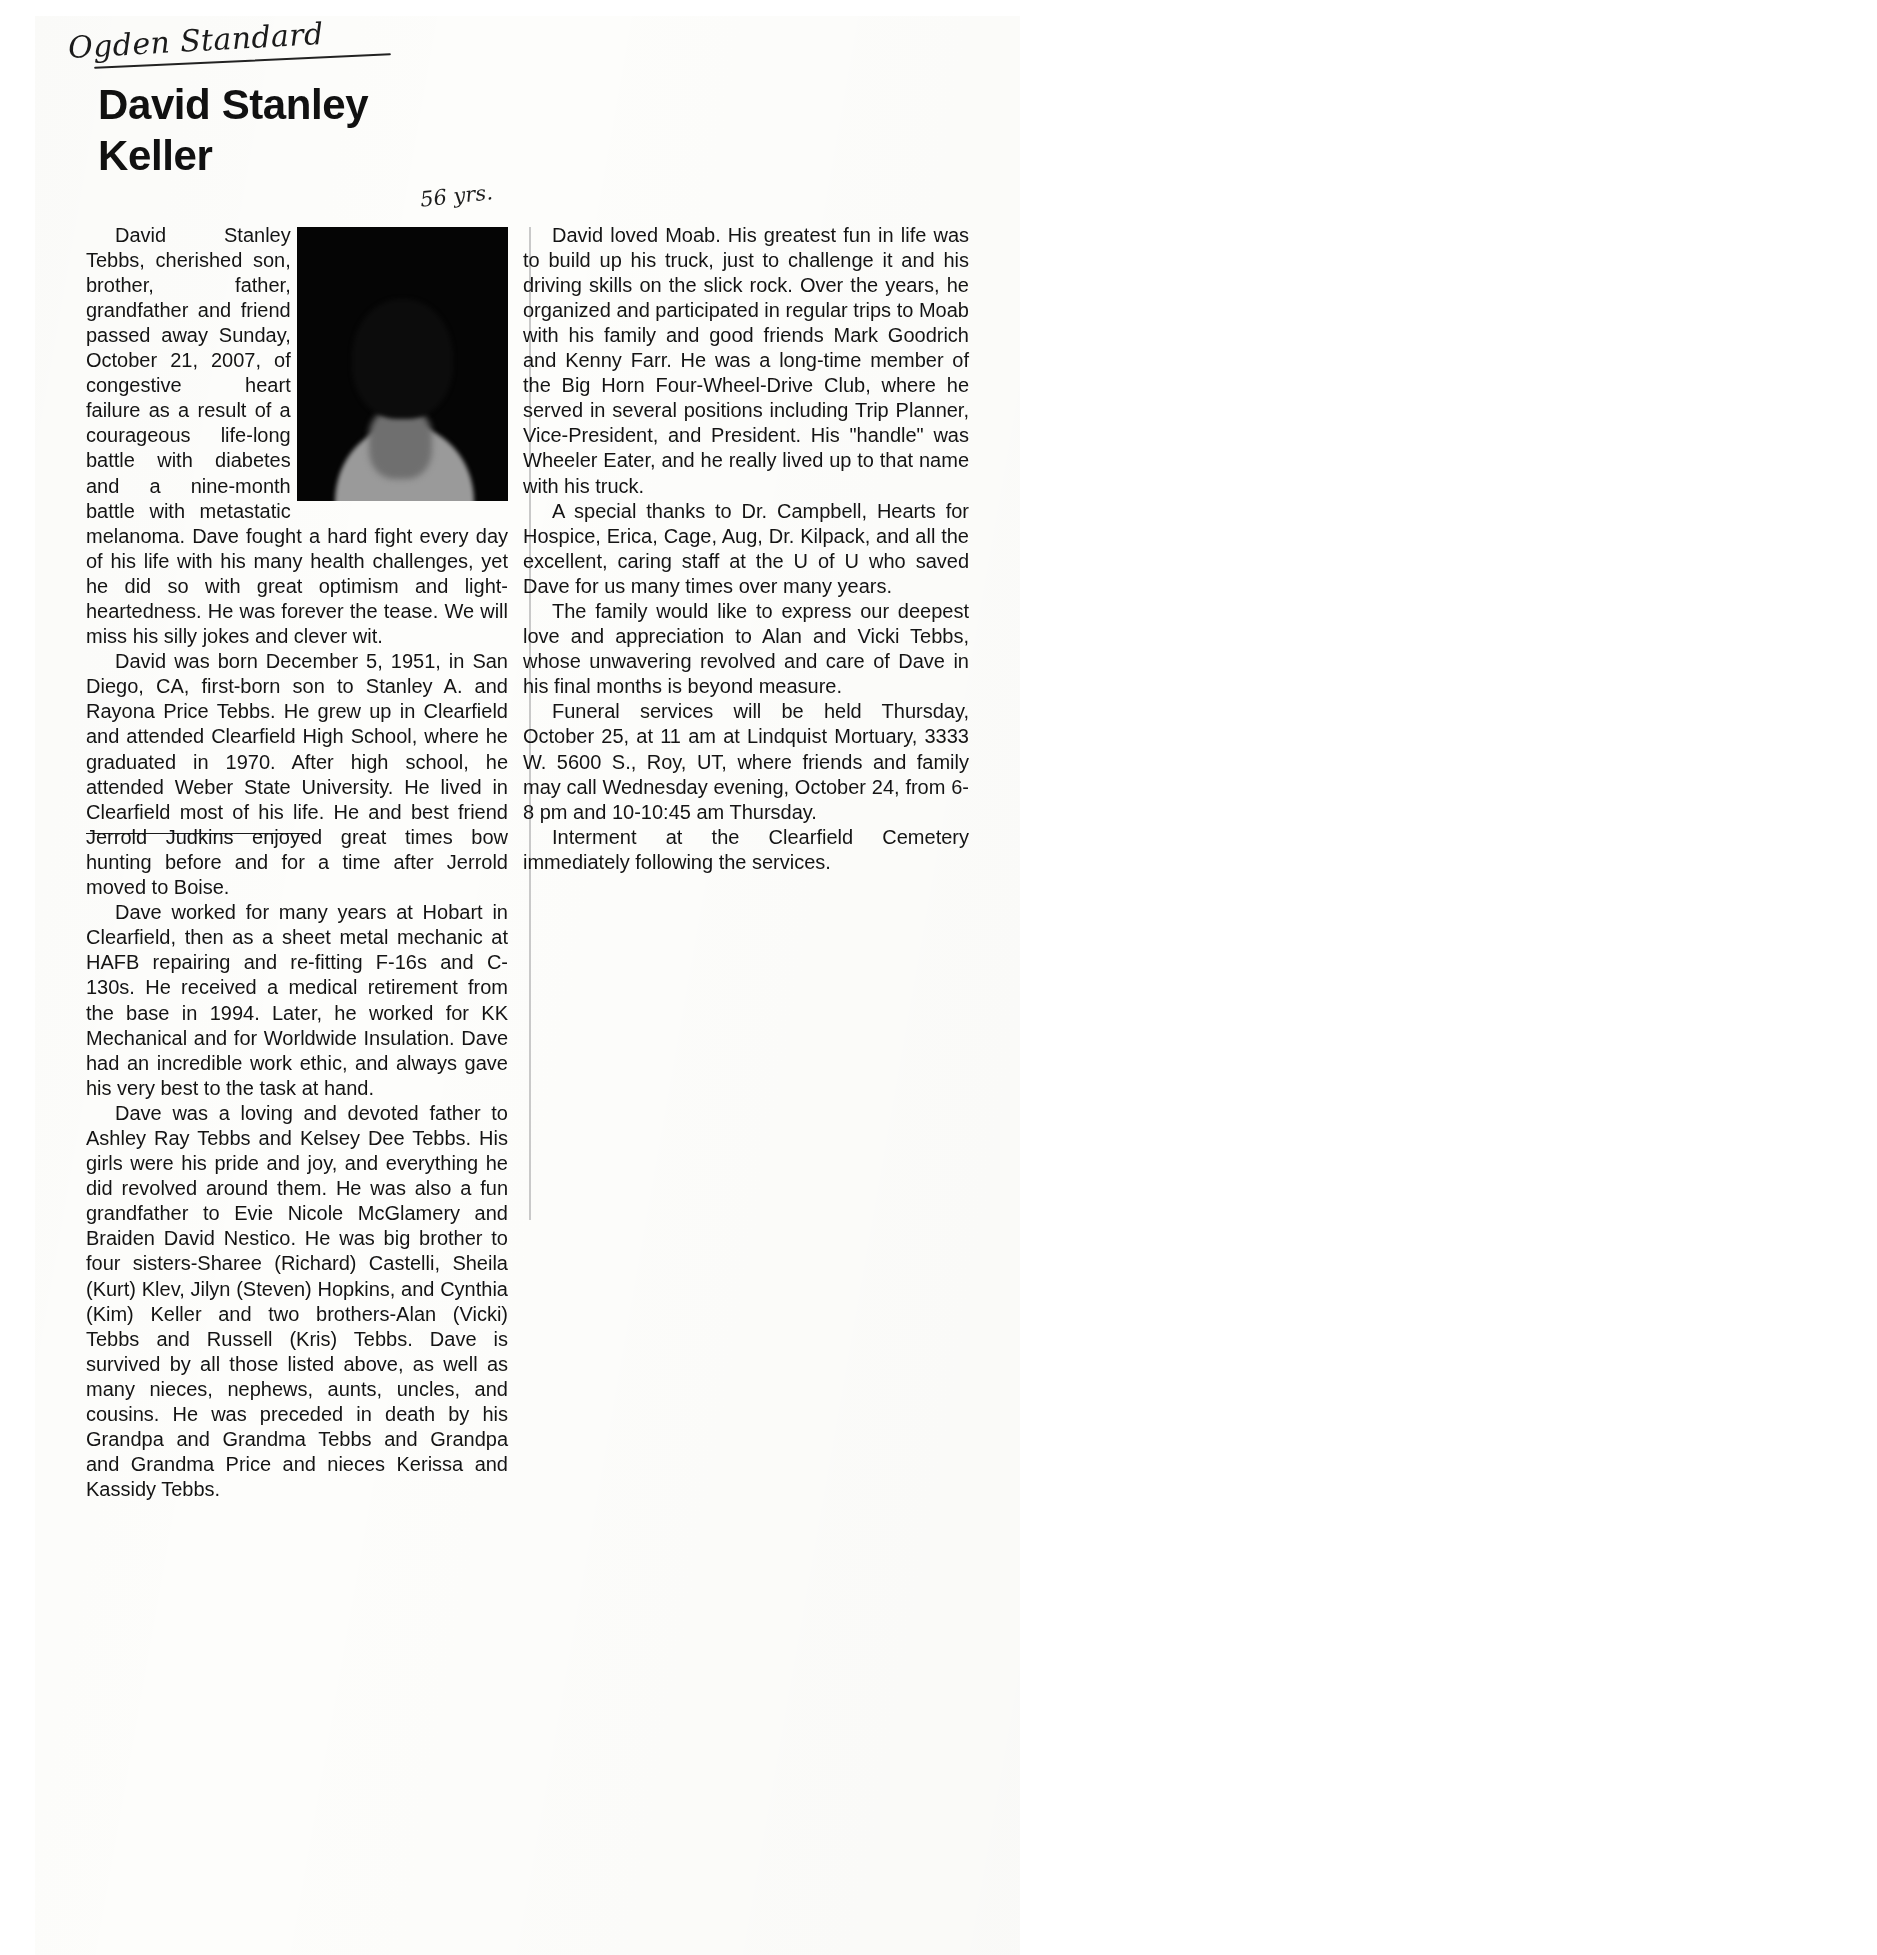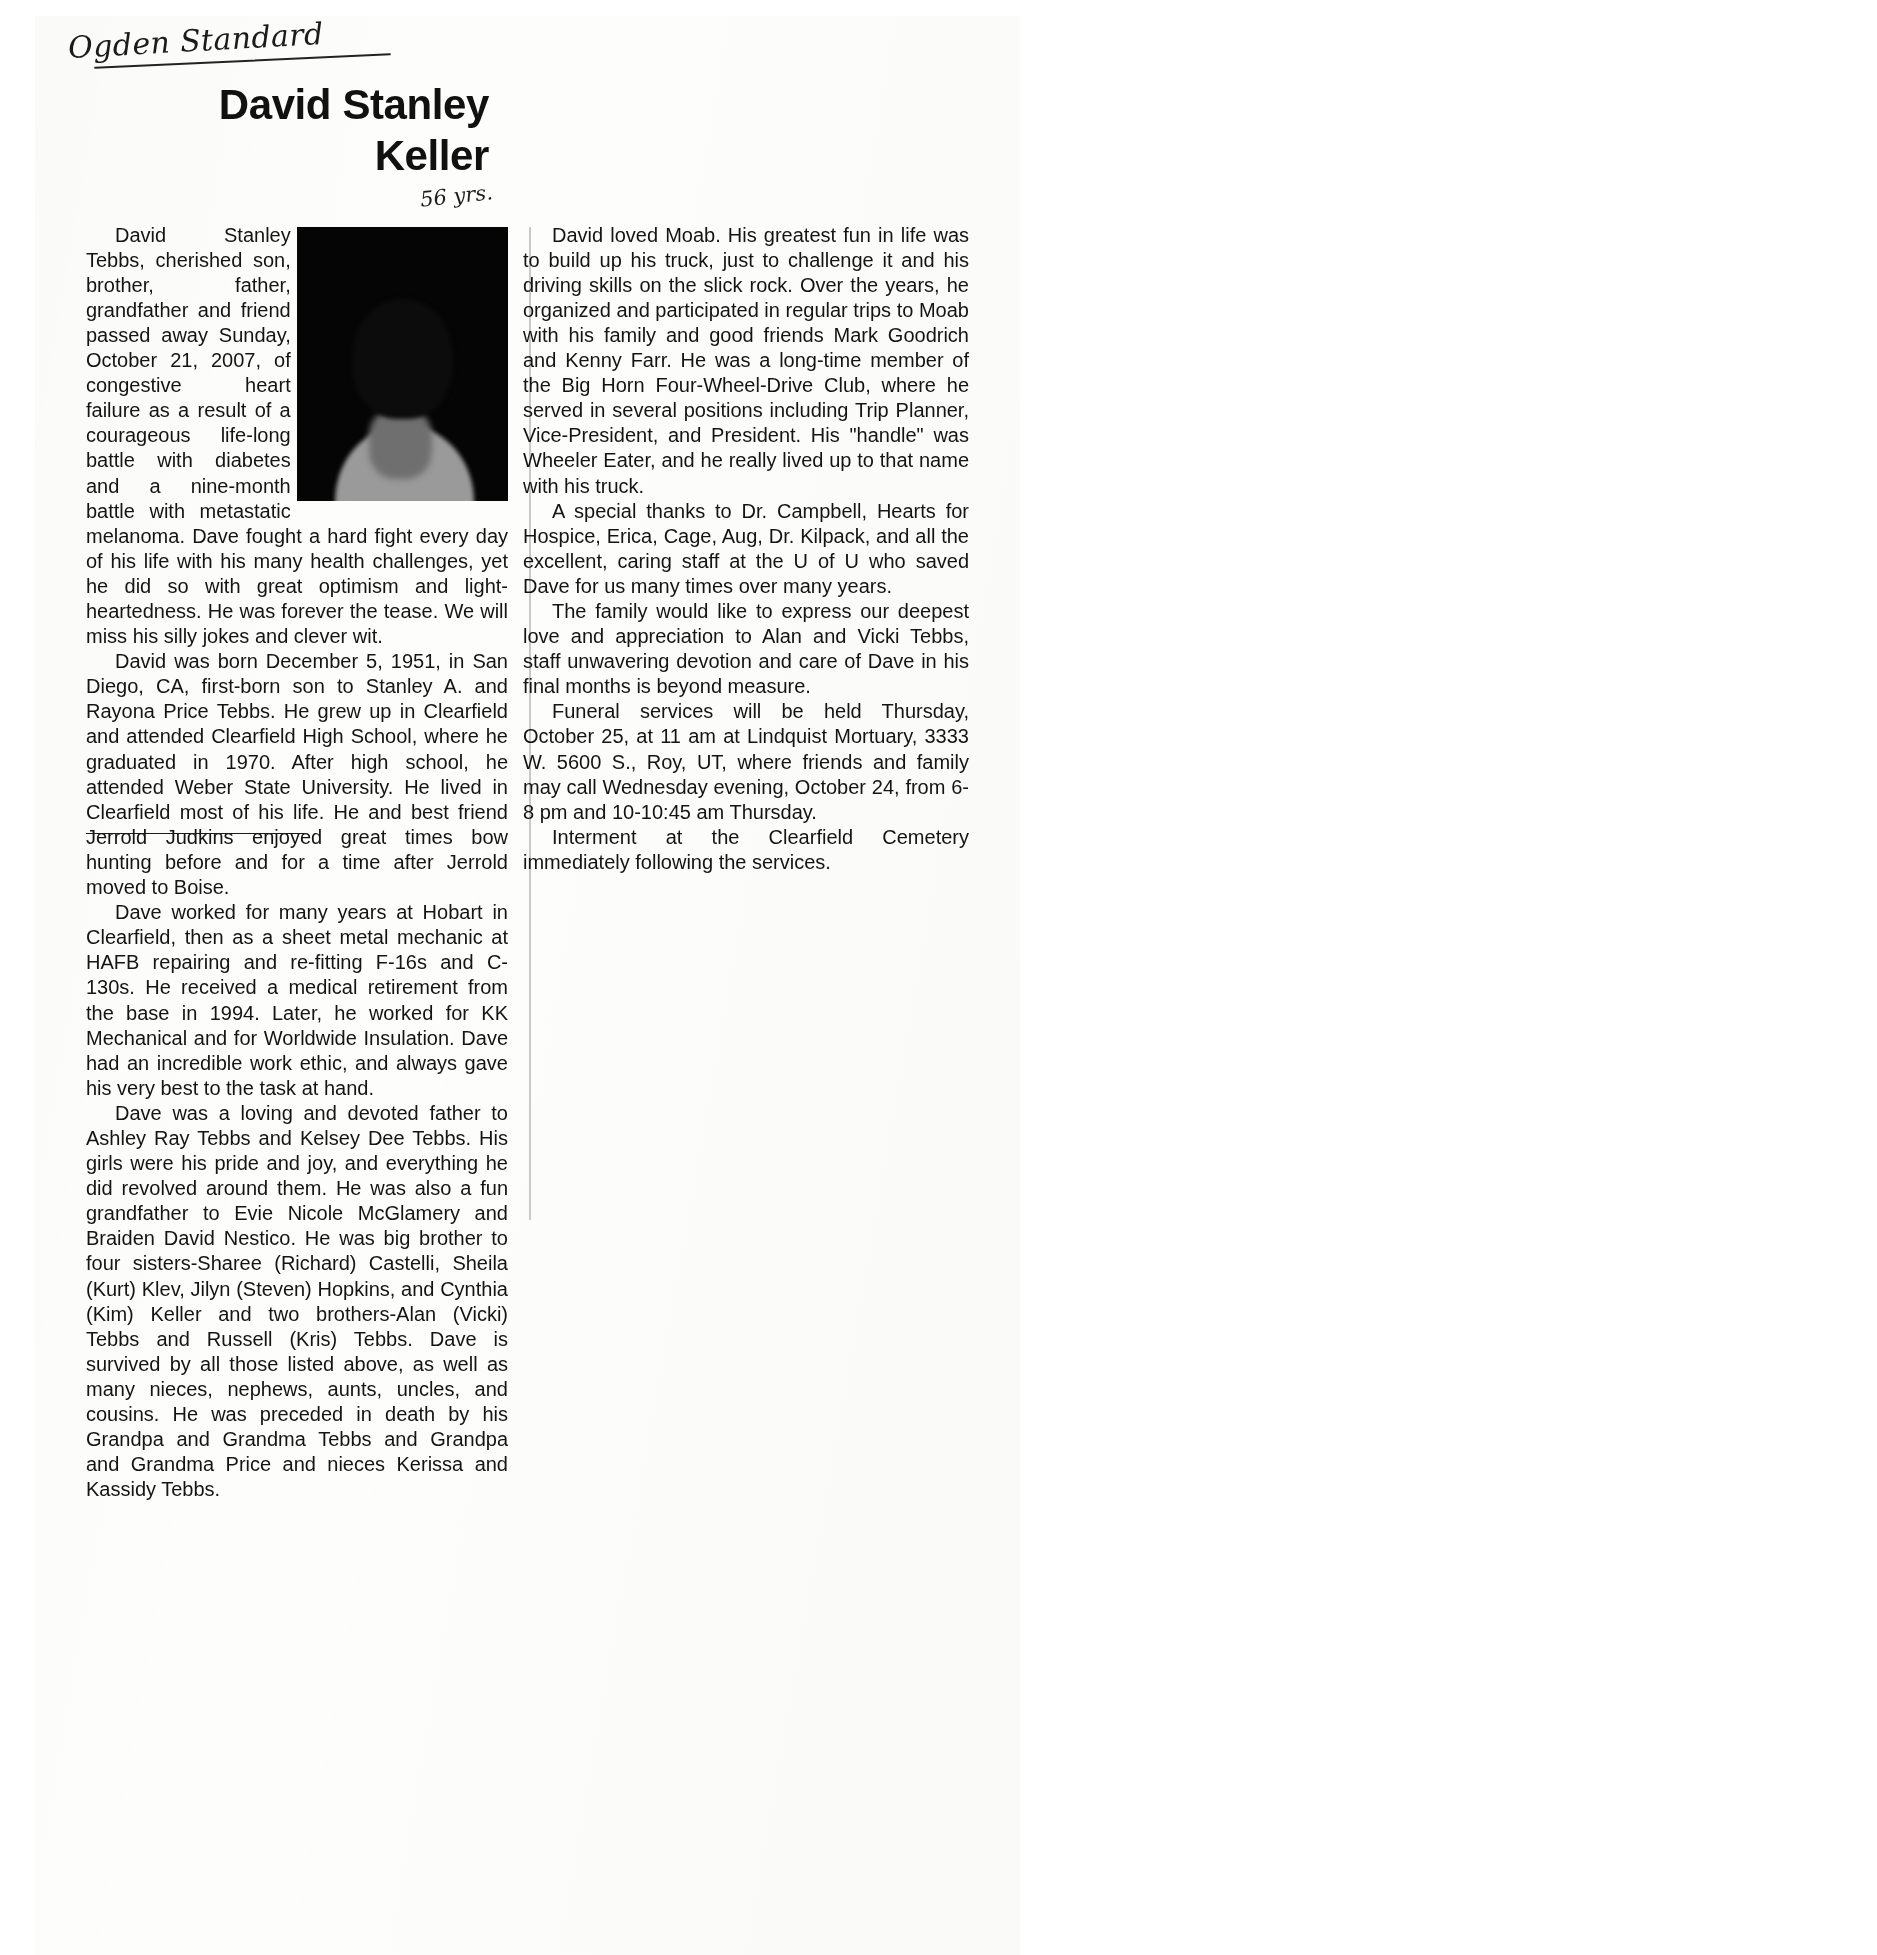--- a/index.html
+++ b/index.html
@@ -58,21 +58,21 @@
     transform: rotate(-2.6deg);
     border-radius: 1.2px;
   }
 
   
   #headline {
     position: absolute;
     left: 63px;
     top: 63px;
     width: 391px;
-    text-align: right;
+    text-align: left;
     font-family: "Liberation Sans", sans-serif;
     font-weight: bold;
     font-size: 42px;
     line-height: 1.22;
     color: #111;
     letter-spacing: -0.4px;
   }
 
   
   #handwriting-age {
@@ -200,19 +200,19 @@
     <p class="para">David was born December 5, 1951, in San Diego, CA, first-born son to Stanley A. and Rayona Price Tebbs. He grew up in Clearfield and attended Clearfield High School, where he graduated in 1970. After high school, he attended Weber State University. He lived in Clearfield most of his life. He and best friend Jerrold Judkins enjoyed great times bow hunting before and for a time after Jerrold moved to Boise.</p>
     <p class="para">Dave worked for many years at Hobart in Clearfield, then as a sheet metal mechanic at HAFB repairing and re-fitting F-16s and C-130s. He received a medical retirement from the base in 1994. Later, he worked for KK Mechanical and for Worldwide Insulation. Dave had an incredible work ethic, and always gave his very best to the task at hand.</p>
     <p class="para">Dave was a loving and devoted father to Ashley Ray Tebbs and Kelsey Dee Tebbs. His girls were his pride and joy, and everything he did revolved around them. He was also a fun grandfather to Evie Nicole McGlamery and Braiden David Nestico. He was big brother to four sisters-Sharee (Richard) Castelli, Sheila (Kurt) Klev, Jilyn (Steven) Hopkins, and Cynthia (Kim) Keller and two brothers-Alan (Vicki) Tebbs and Russell (Kris) Tebbs. Dave is survived by all those listed above, as well as many nieces, nephews, aunts, uncles, and cousins. He was preceded in death by his Grandpa and Grandma Tebbs and Grandpa and Grandma Price and nieces Kerissa and Kassidy Tebbs.</p>
   </div>
 
   <div id="ink-line-extra"></div>
 
   <div id="col-right" class="column">
     <p class="para">David loved Moab. His greatest fun in life was to build up his truck, just to challenge it and his driving skills on the slick rock. Over the years, he organized and participated in regular trips to Moab with his family and good friends Mark Goodrich and Kenny Farr. He was a long-time member of the Big Horn Four-Wheel-Drive Club, where he served in several positions including Trip Planner, Vice-President, and President. His "handle" was Wheeler Eater, and he really lived up to that name with his truck.</p>
     <p class="para">A special thanks to Dr. Campbell, Hearts for Hospice, Erica, Cage, Aug, Dr. Kilpack, and all the excellent, caring staff at the U of U who saved Dave for us many times over many years.</p>
-    <p class="para">The family would like to express our deepest love and appreciation to Alan and Vicki Tebbs, staff unwavering devotion and care of Dave in his final months is beyond measure.</p>
+    <p class="para">The family would like to express our deepest love and appreciation to Alan and Vicki Tebbs, whose unwavering revolved and care of Dave in his final months is beyond measure.</p>
     <p class="para">Funeral services will be held Thursday, October 25, at 11 am at Lindquist Mortuary, 3333 W. 5600 S., Roy, UT, where friends and family may call Wednesday evening, October 24, from 6-8 pm and 10-10:45 am Thursday.</p>
     <p class="para">Interment at the Clearfield Cemetery immediately following the services.</p>
   </div>
 
 </div>
 
 
 </body></html>

